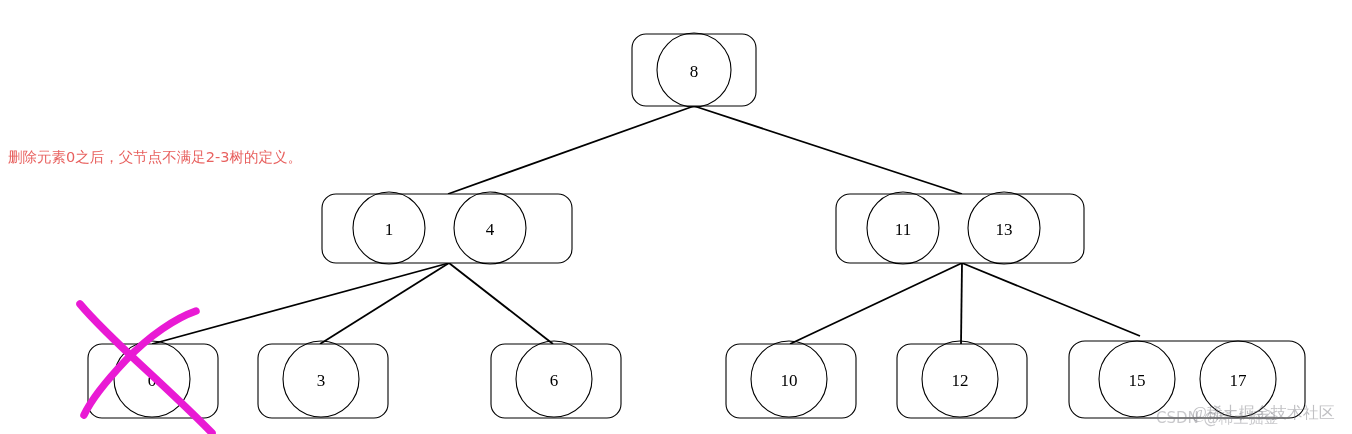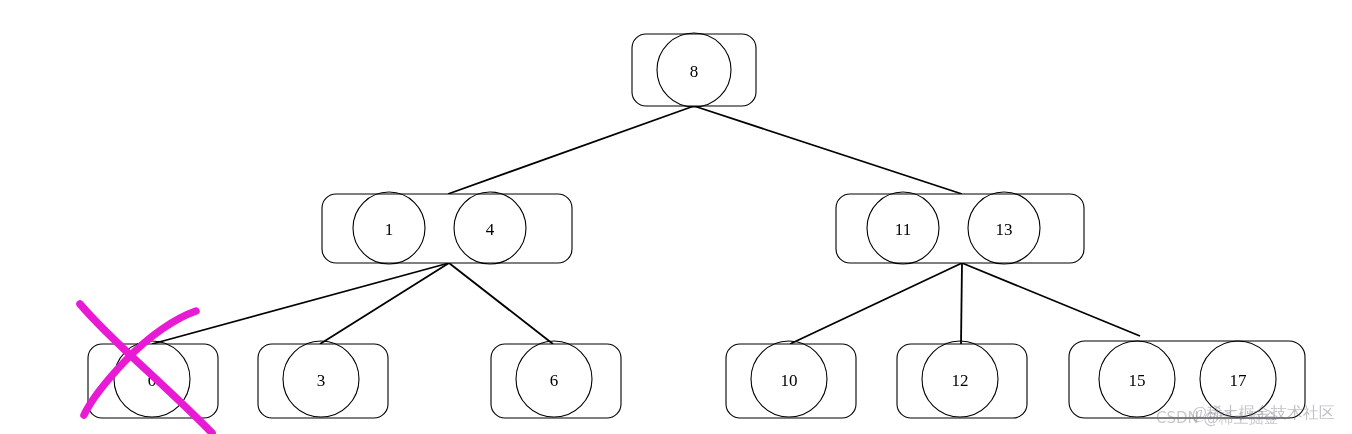--- a/index.html
+++ b/index.html
@@ -179,18 +179,19 @@
     </g>
 
     <g>
       <path class="cross-stroke" d="M 80 304 C 110 340, 160 380, 212 433"></path>
       <path class="cross-stroke" d="M 196 311 C 176 318, 150 335, 126 360 C 108 379, 92 398, 84 415"></path>
     </g>
 
   </svg>
 
   <div id="annotation">
+    <div>删除元素0之后，父节点不满足2-3树的定义。</div>
   </div>
 
   <div class="watermark" id="watermark-juejin">@稀土掘金技术社区</div>
   <div class="watermark" id="watermark-csdn">CSDN @稀土掘金</div>
 
 </div>
 
 </body></html>

